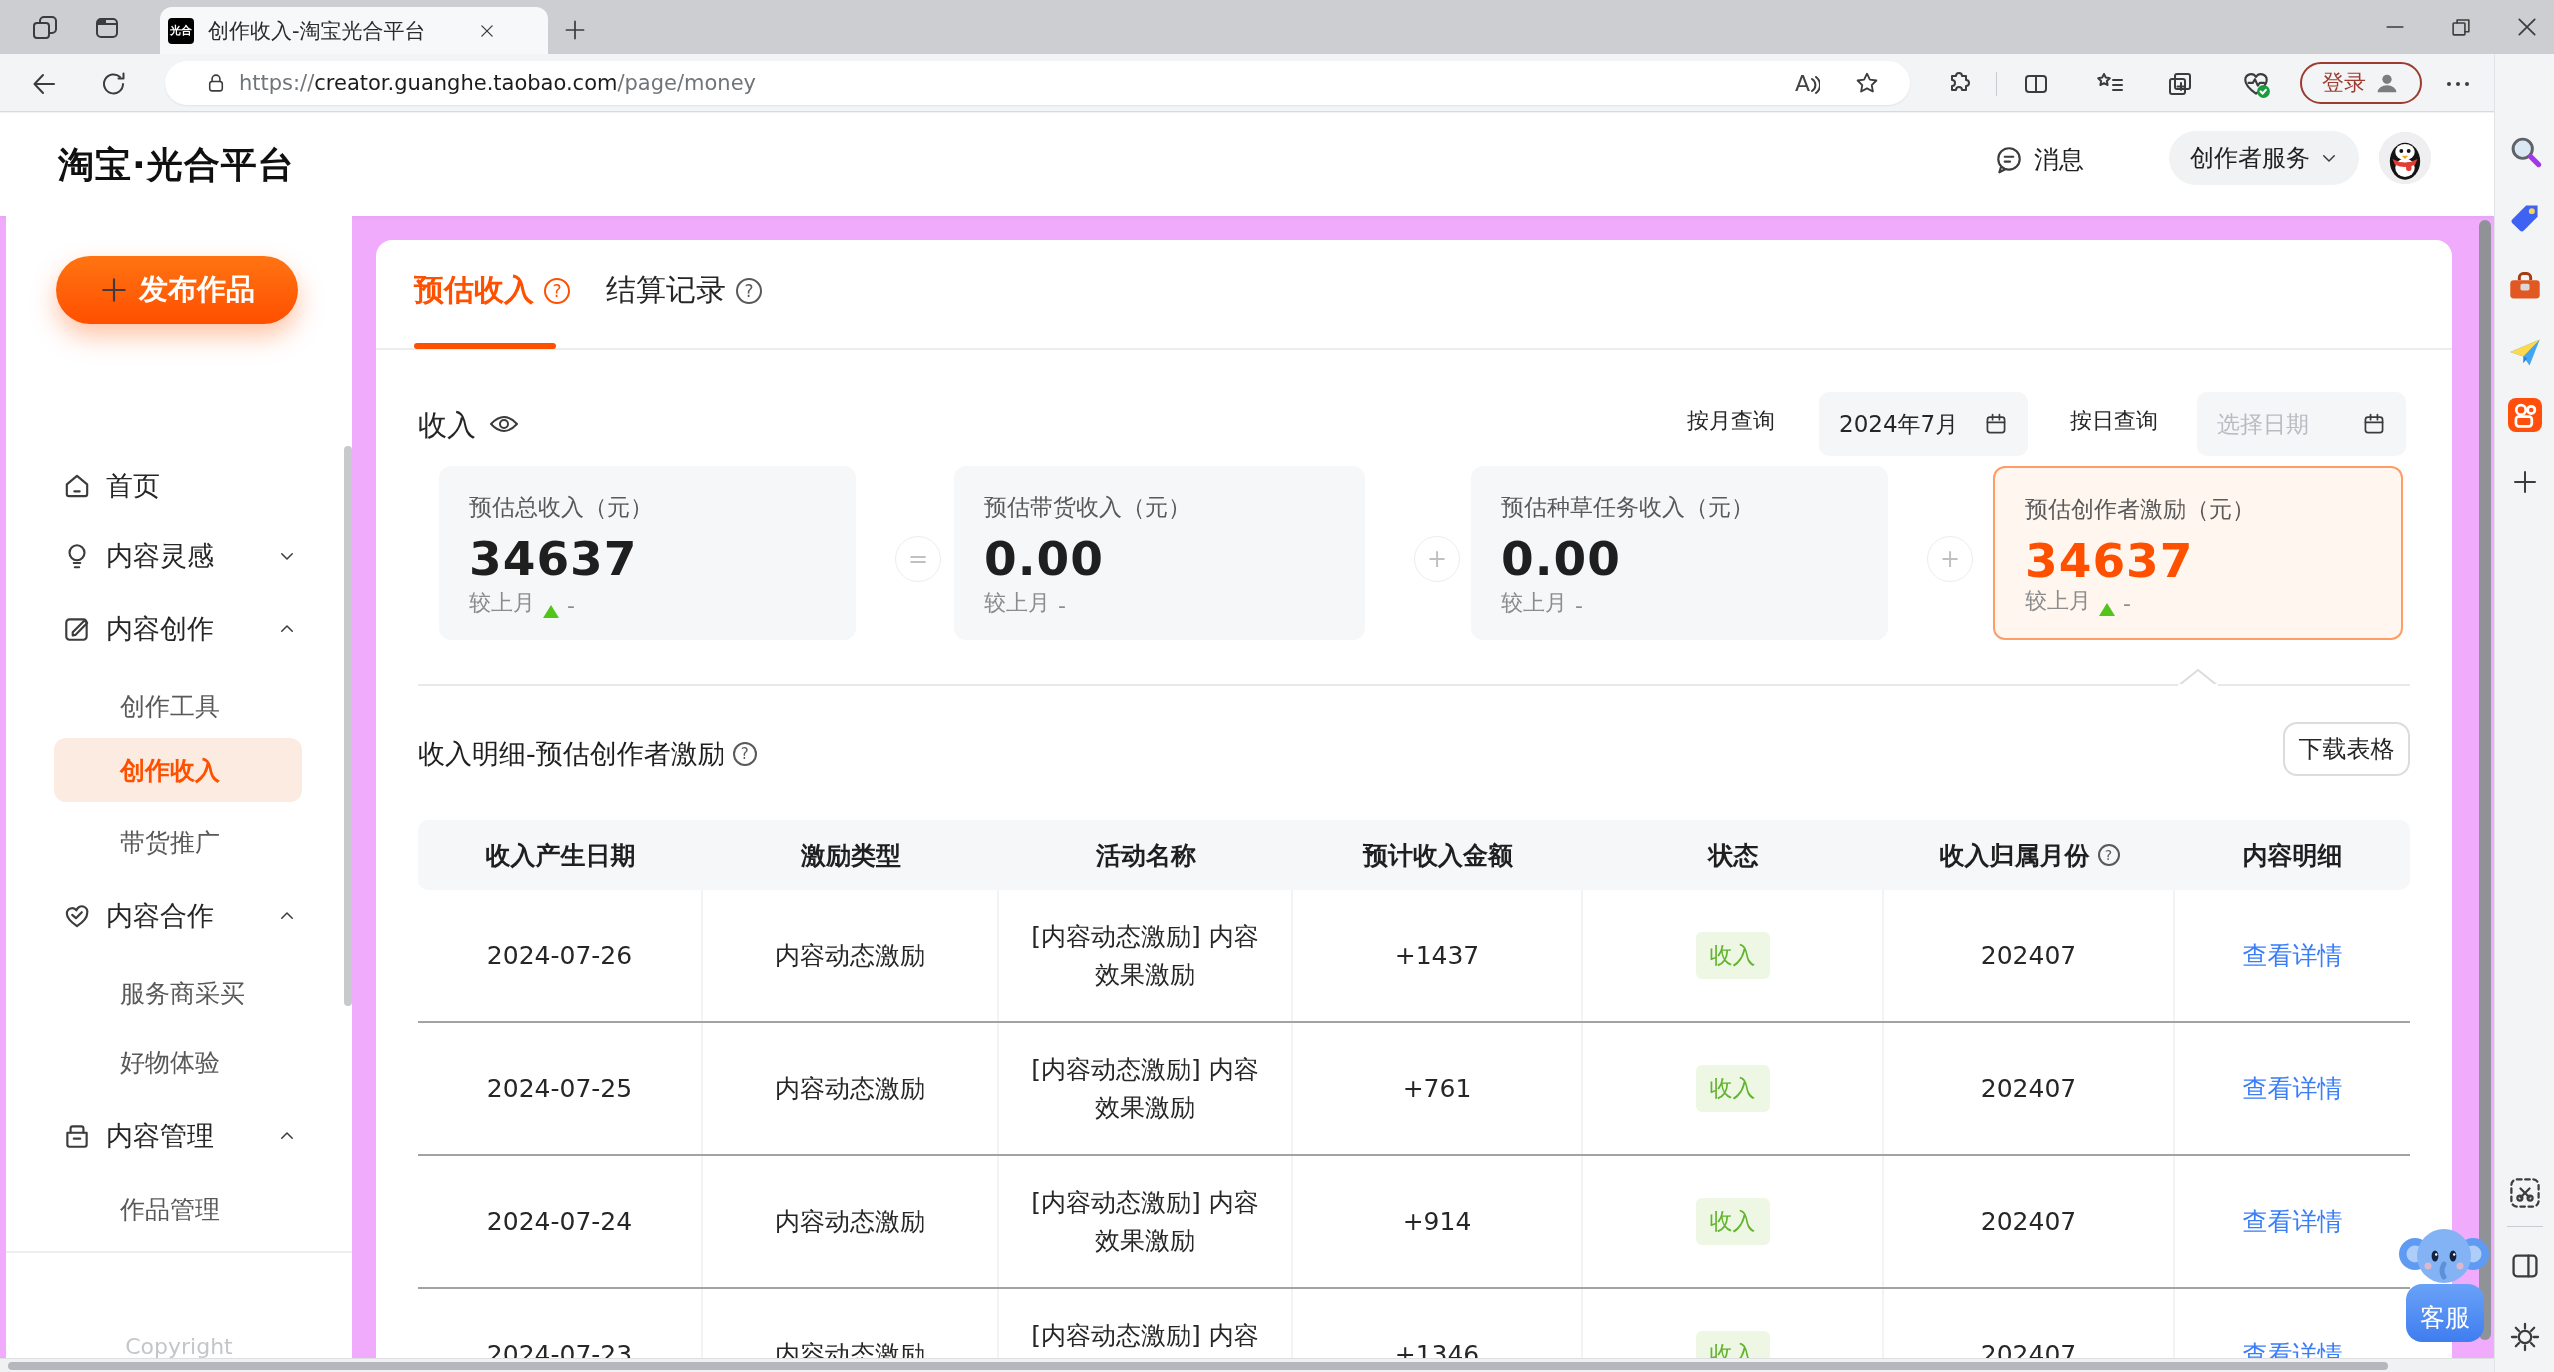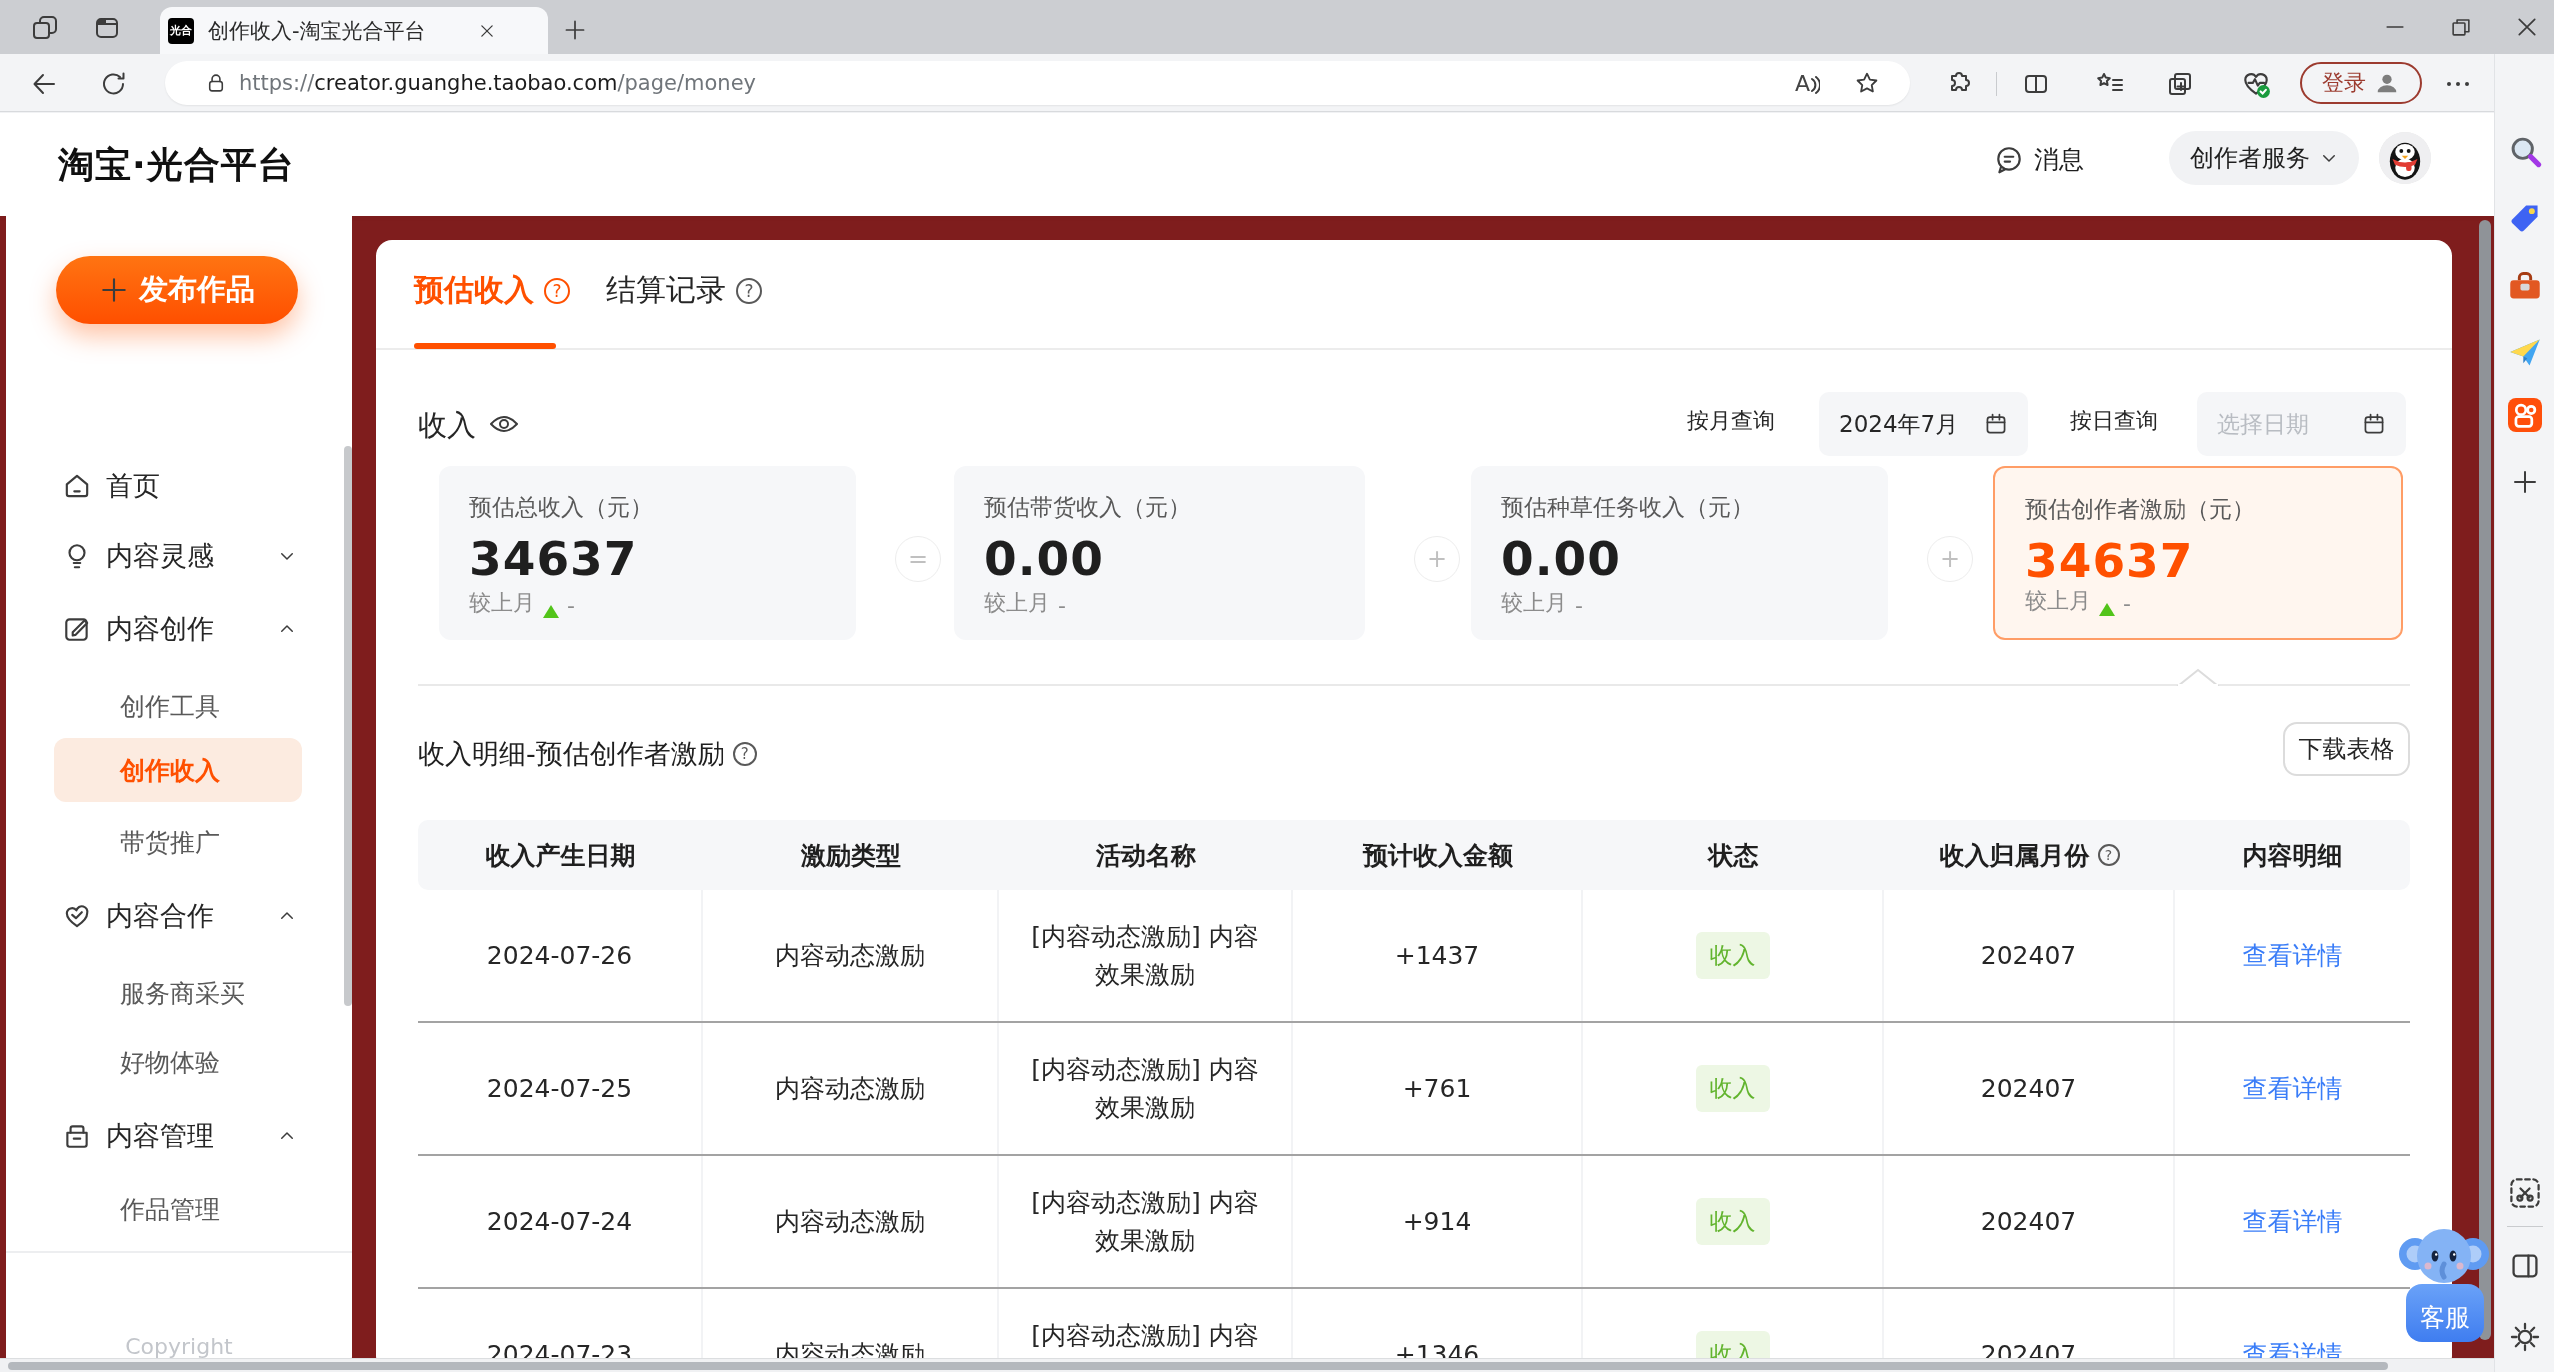--- a/index.html
+++ b/index.html
@@ -24,21 +24,21 @@
     border-radius:22px;display:flex;align-items:center;box-shadow:0 1px 2px rgba(0,0,0,.07)}
   .url{font-size:21px;color:#70757a;margin-left:12px}
   .url b{color:#1c1c1c;font-weight:normal}
   .tbi{position:absolute;top:13px;width:36px;height:34px;display:flex;align-items:center;justify-content:center;border-radius:8px}
   .loginpill{position:absolute;left:2300px;top:8px;width:122px;height:42px;border:2px solid #9c3b2f;
     border-radius:21px;display:flex;align-items:center;justify-content:center;gap:8px}
   .loginpill span{color:#9c3b2f;font-size:22px}
   .copilot{width:30px;height:30px;border-radius:50%;
     background:conic-gradient(from 210deg,#3e6df5,#19b5d8,#8b5cf0,#e0529e,#3e6df5)}
   
-  .pagearea{position:absolute;left:0;top:113px;width:2494px;height:1259px;background:#7f1d1d}
+  .pagearea{position:absolute;left:0;top:113px;width:2494px;height:1259px;background:#f0abfc}
   .siteheader{position:absolute;left:0;top:0;width:2494px;height:103px;background:#fff;
     box-shadow:0 2px 5px rgba(0,0,0,.04)}
   .logo{position:absolute;left:58px;top:28px;font-size:36px;font-weight:900;color:#101010;letter-spacing:1px}
   .msg{position:absolute;left:1994px;top:30px;display:flex;align-items:center;gap:10px;font-size:25px;color:#1f1f1f}
   .svcpill{position:absolute;left:2169px;top:18px;width:190px;height:54px;background:#f1f2f4;border-radius:27px;
     display:flex;align-items:center;justify-content:center;gap:10px;font-size:24px;color:#1f1f1f}
   .avatar{position:absolute;left:2379px;top:19px;width:52px;height:52px;border-radius:50%;overflow:hidden;background:#e8e8e8}
   
   .sidebar{position:absolute;left:6px;top:103px;width:346px;height:1153px;background:#fff;border-radius:0 0 12px 12px}
   .pubbtn{position:absolute;left:50px;top:40px;width:242px;height:68px;border-radius:34px;

